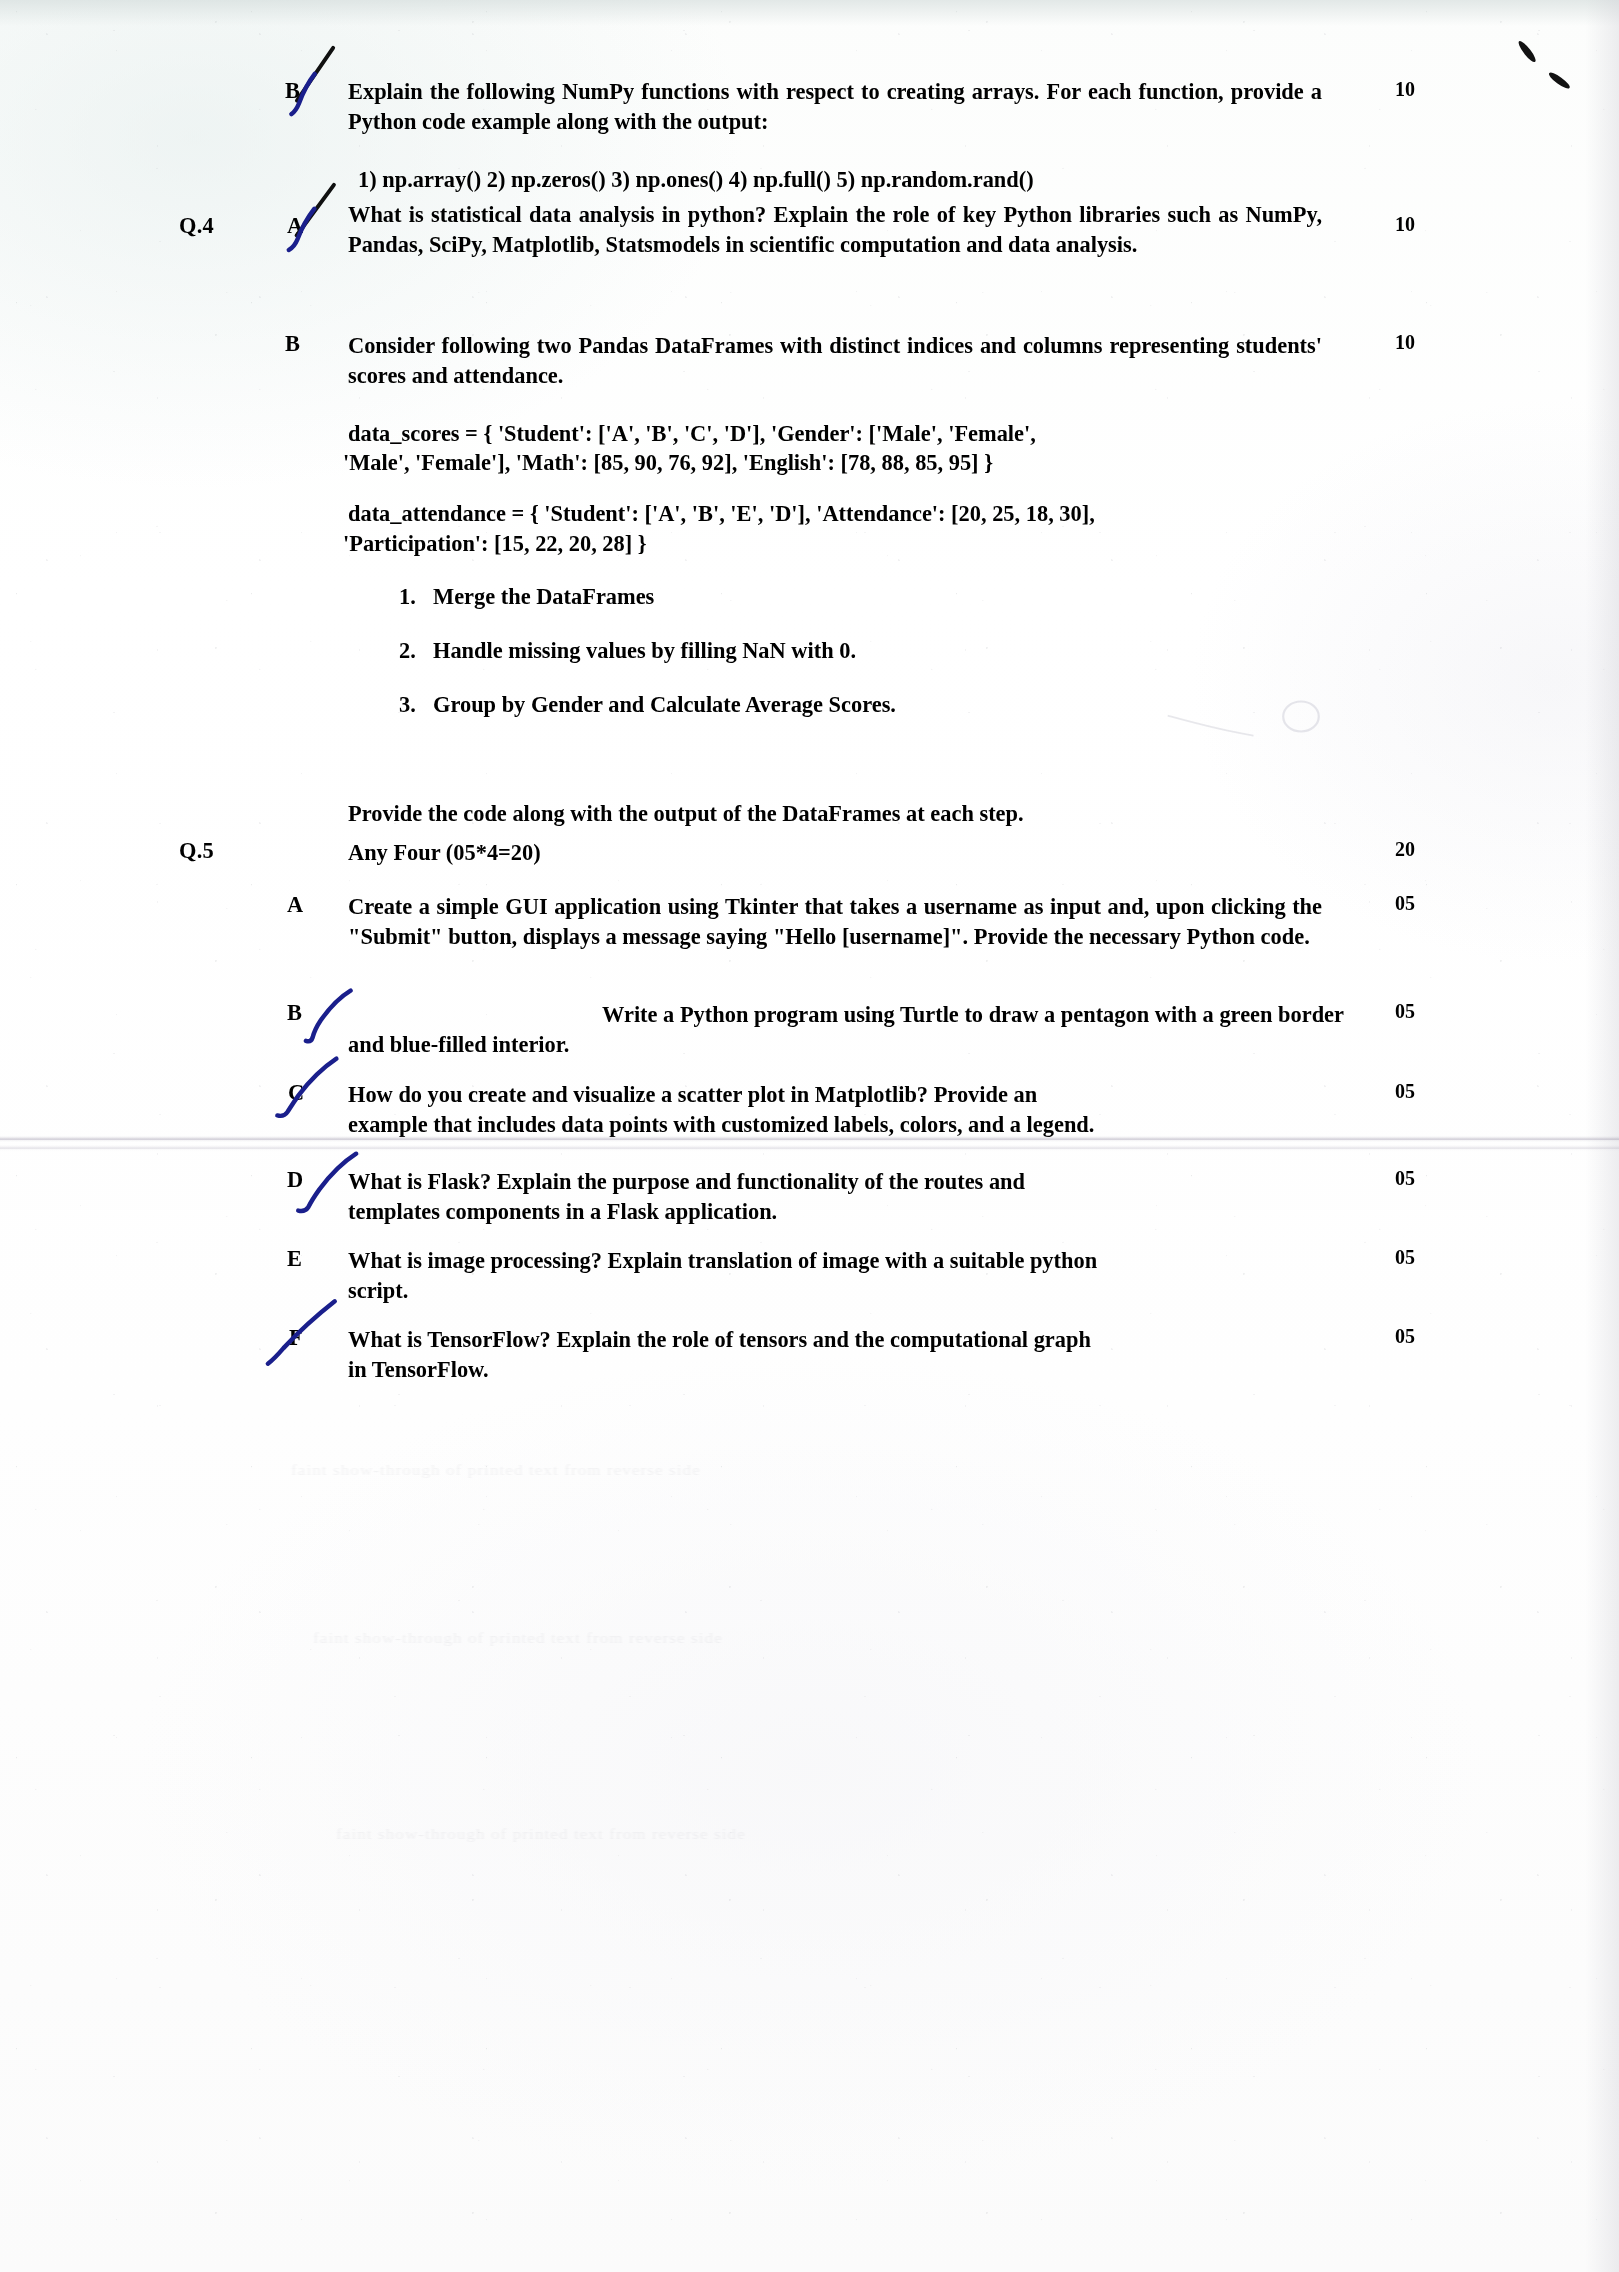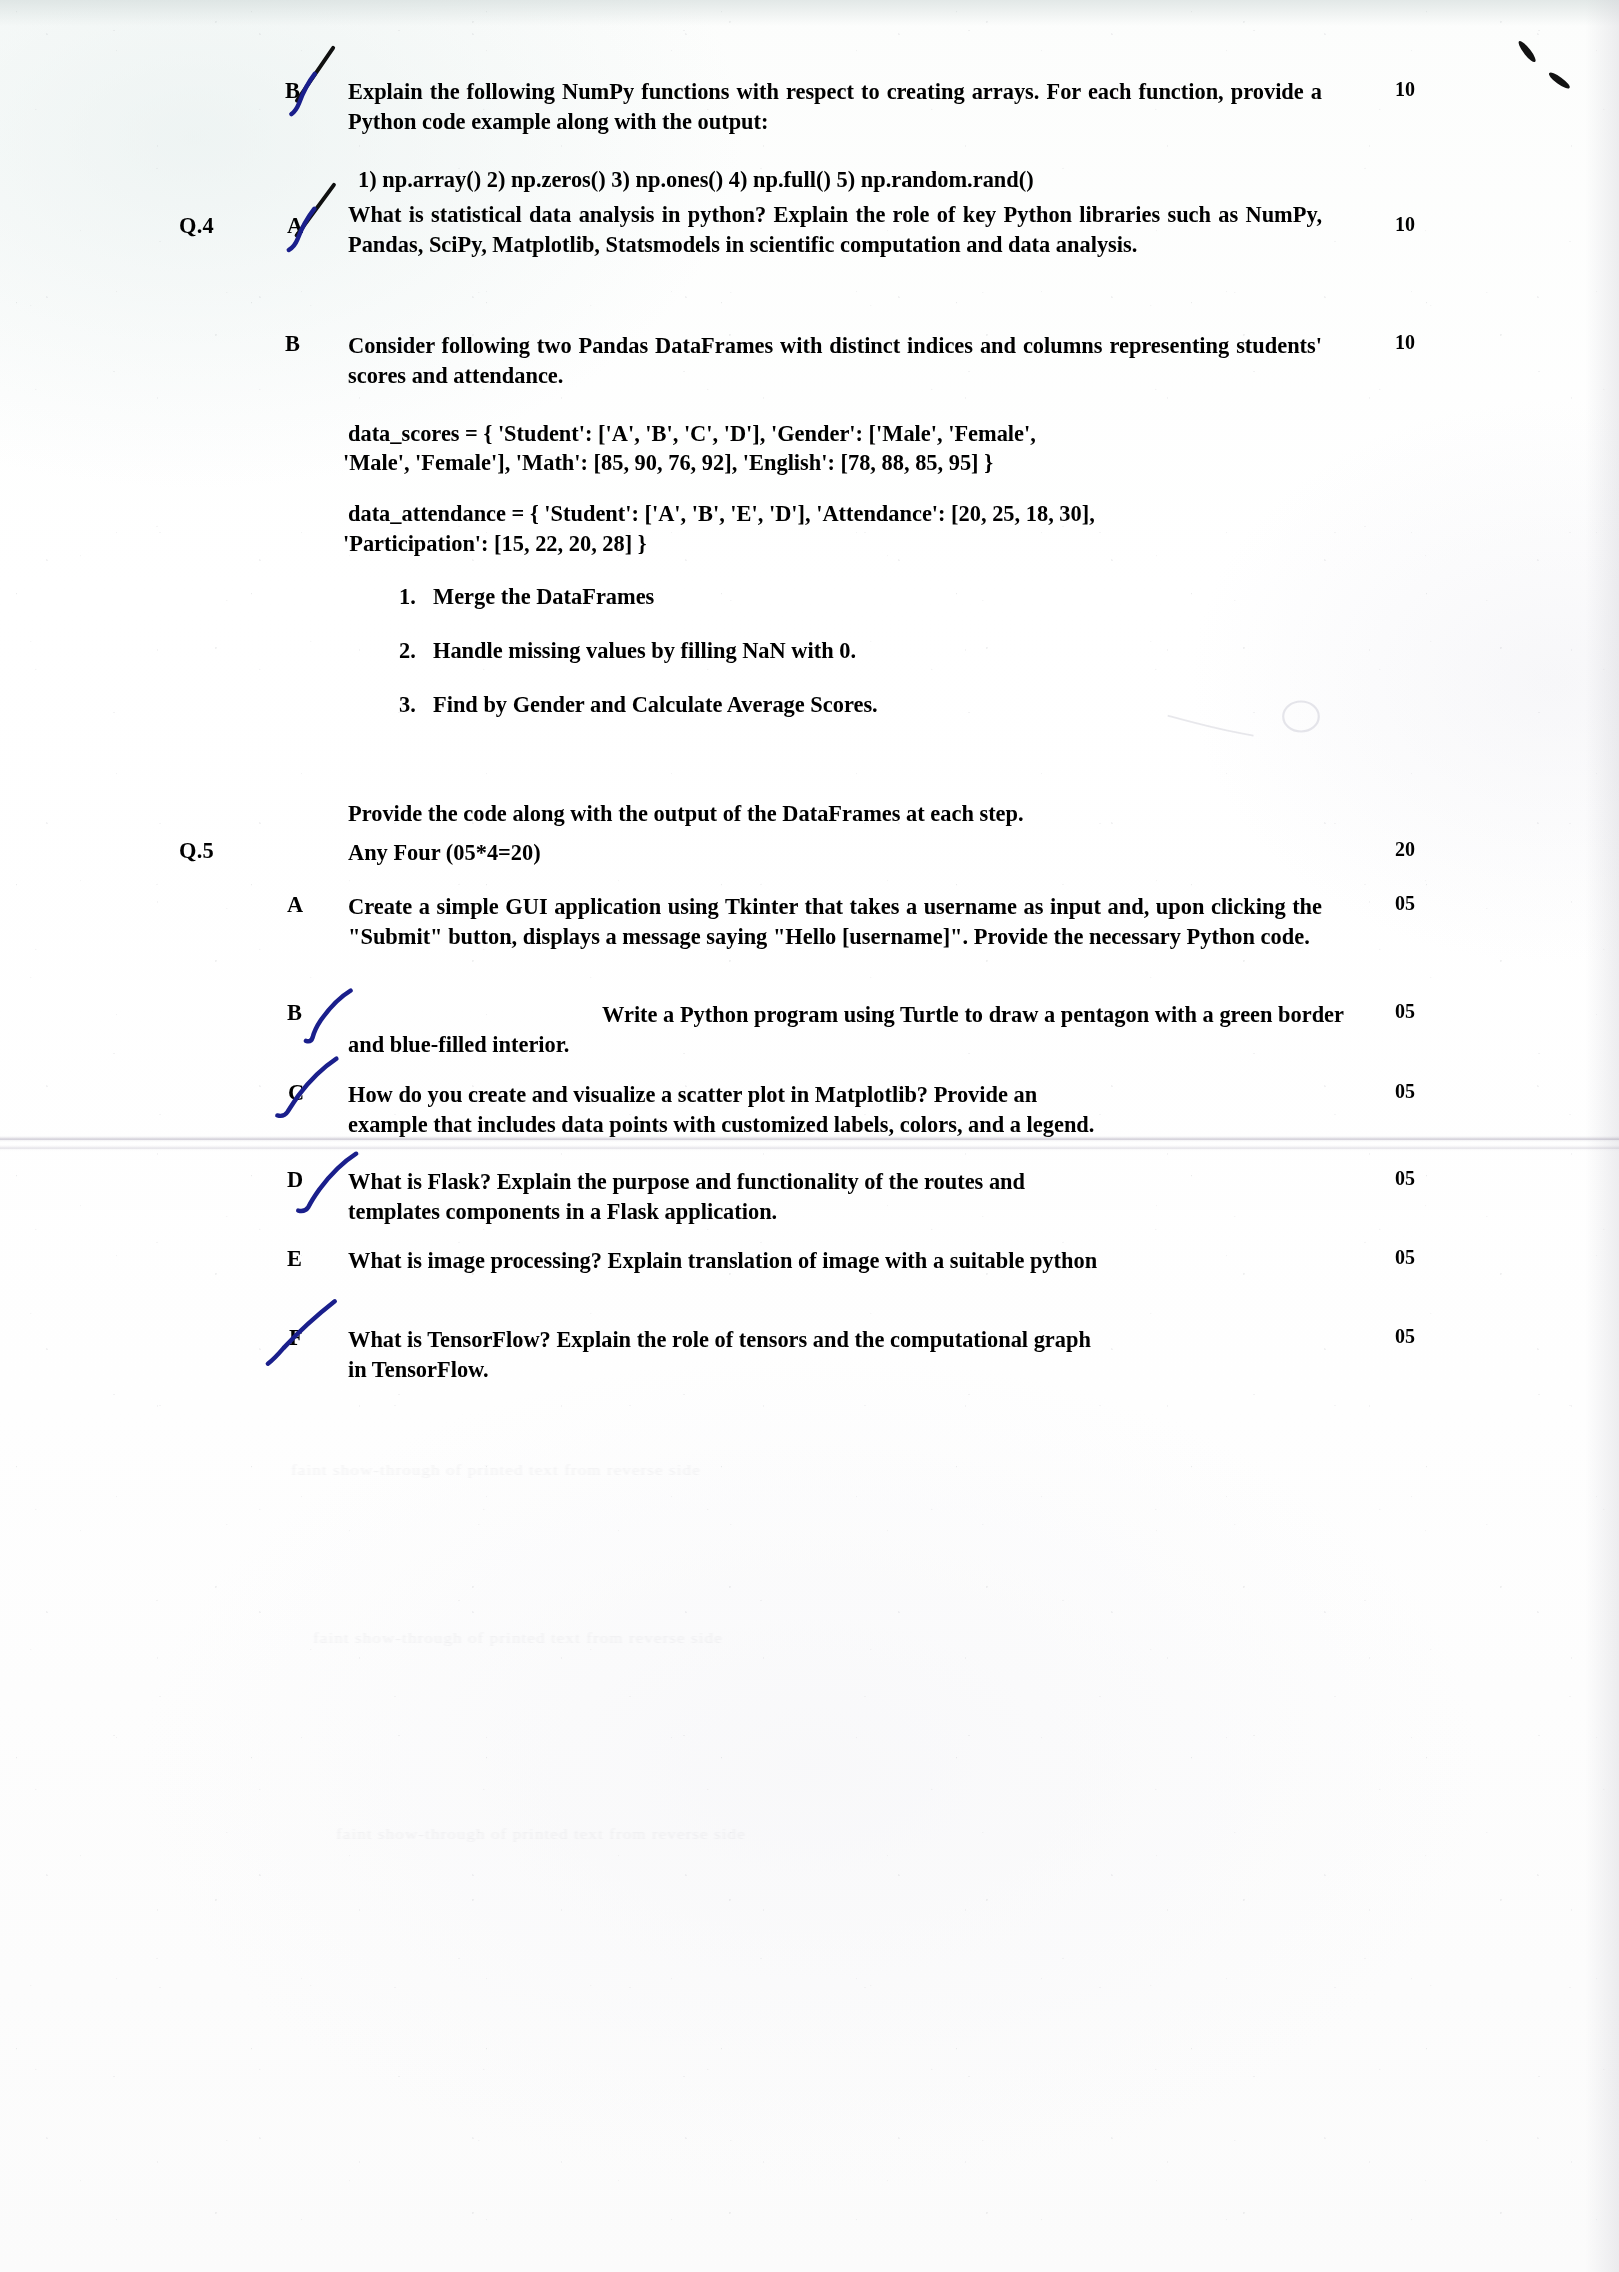--- a/index.html
+++ b/index.html
@@ -197,21 +197,21 @@
   <div class="body nojust" style="left:348px; top:499px; width:1019px;">data_attendance = { 'Student': ['A', 'B', 'E', 'D'], 'Attendance': [20, 25, 18, 30],</div>
   <div class="body nojust" style="left:343px; top:529px; width:1008px;">'Participation': [15, 22, 20, 28] }</div>
 
   <div class="numitem" style="left:399px; top:582px;">
     <span class="n">1.</span><span>Merge the DataFrames</span>
   </div>
   <div class="numitem" style="left:399px; top:636px;">
     <span class="n">2.</span><span>Handle missing values by filling NaN with 0.</span>
   </div>
   <div class="numitem" style="left:399px; top:690px;">
-    <span class="n">3.</span><span>Find by Gender and Calculate Average Scores.</span>
+    <span class="n">3.</span><span>Group by Gender and Calculate Average Scores.</span>
   </div>
 
   <div class="body nojust" style="left:348px; top:799px; width:1008px;">Provide the code along with the output of the DataFrames at each step.</div>
 
   <div class="qlabel" style="left:179px; top:838px;">Q.5</div>
 
   <div class="body nojust" style="left:348px; top:838px; width:672px;">Any Four (05*4=20)</div>
 
   <div class="marks" style="left:1395px; top:838px;">20</div>
 
@@ -247,20 +247,21 @@
     <svg width="78" height="73" viewBox="0 0 140 130">
       <path d="M108 8 C86 22, 60 48, 42 72 C32 86, 26 96, 22 104 C18 110, 12 112, 4 110" stroke="#1a1f8c" stroke-width="8" fill="none" stroke-linecap="round"></path>
     </svg>
   </div>
   <div class="body nojust" style="left:348px; top:1167px; width:996px;">What is Flask? Explain the purpose and functionality of the routes and</div>
   <div class="body nojust" style="left:348px; top:1197px; width:996px;">templates components in a Flask application.</div>
   <div class="marks" style="left:1395px; top:1167px;">05</div>
 
   <div class="sublabel" style="left:287px; top:1246px;">E</div>
   <div class="body nojust" style="left:348px; top:1246px; width:1002px;">What is image processing? Explain translation of image with a suitable python</div>
+  <div class="body nojust" style="left:348px; top:1276px; width:996px;">script.</div>
   <div class="marks" style="left:1395px; top:1246px;">05</div>
 
   <div class="sublabel" style="left:289px; top:1325px;">F</div>
   <div class="pen" style="left:263px; top:1298px;">
     <svg width="90" height="78" viewBox="0 0 160 140">
       <path d="M128 6 C100 28, 64 60, 36 90 C24 104, 16 112, 8 118" stroke="#1a1f8c" stroke-width="8" fill="none" stroke-linecap="round"></path>
     </svg>
   </div>
   <div class="body nojust" style="left:348px; top:1355px; width:996px;">in TensorFlow.</div>
   <div class="body nojust" style="left:348px; top:1325px; width:1002px;">What is TensorFlow? Explain the role of tensors and the computational graph</div>

